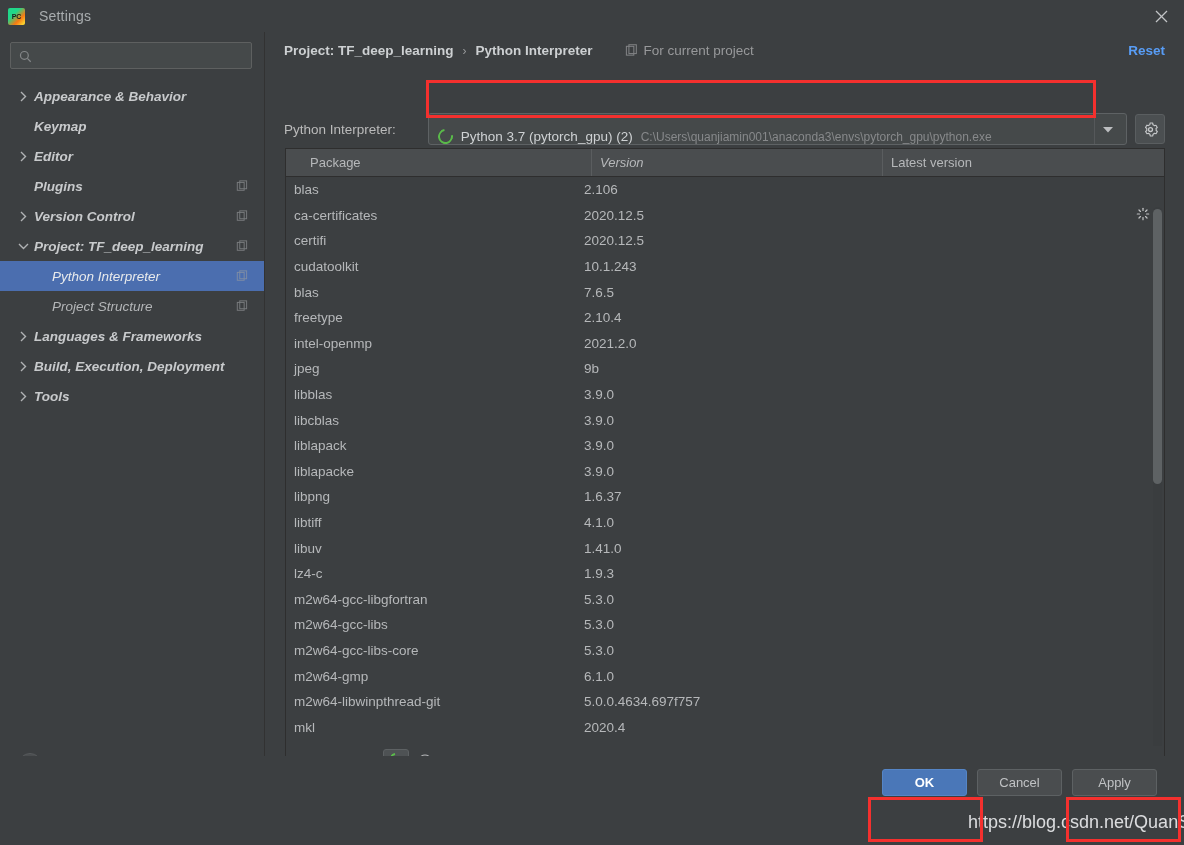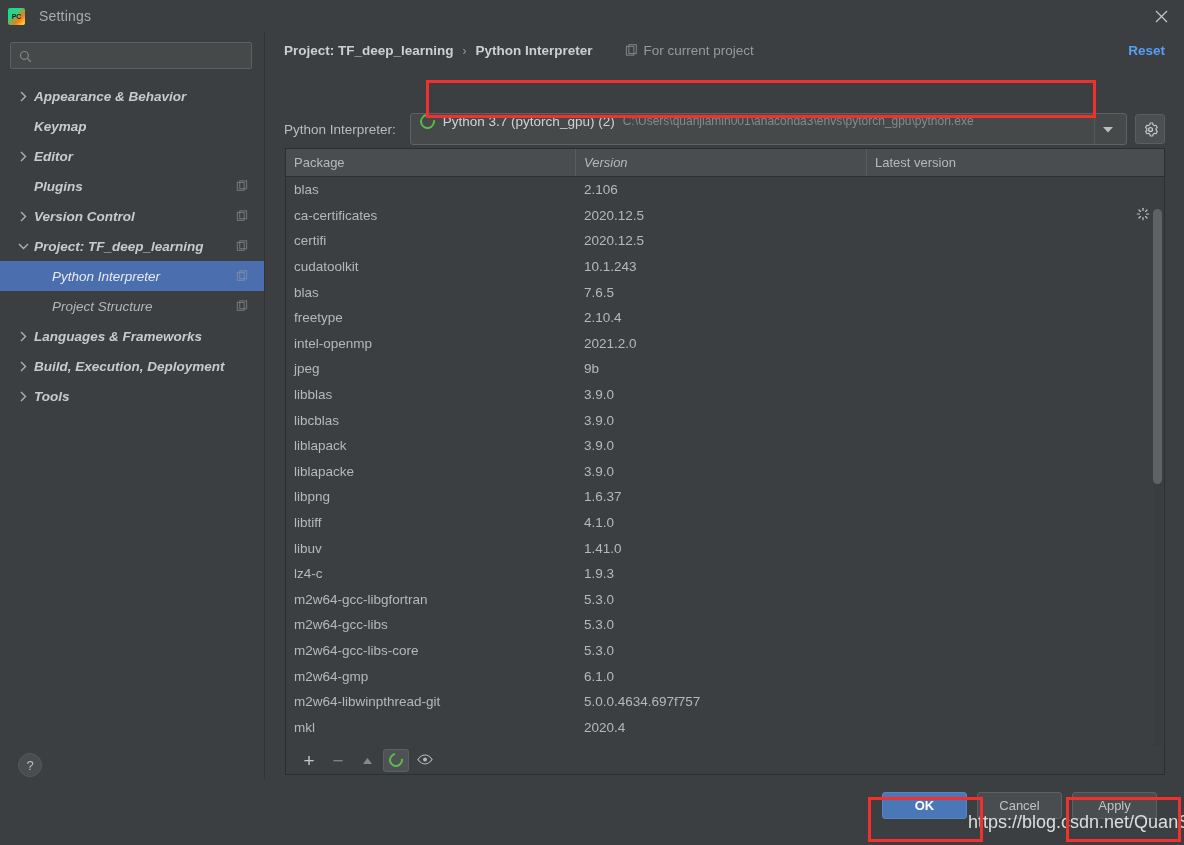--- a/index.html
+++ b/index.html
@@ -106,23 +106,23 @@
     color: #589df6; font-size: 13.5px; font-weight: bold; cursor: default;
   }
 
   
   .interp-row {
     position: absolute; left: 19px; top: 80px; right: 19px; height: 34px;
     display: flex; align-items: center;
   }
   .interp-label { color: #bbbbbb; font-size: 13.5px; white-space: nowrap; }
   .interp-combo {
-    margin-left: 14px; flex: 1; height: 32px; background: #45494a;
+    margin-left: 32px; flex: 1; height: 32px; background: #45494a;
     border: 1px solid #5e6264; border-radius: 3px;
-    display: flex; align-items: flex-start; padding: 0 6px 0 9px; overflow: hidden;
+    display: flex; align-items: flex-end; padding: 0 6px 0 9px; overflow: hidden;
   }
   .conda-ring {
     width: 15px; height: 15px; border-radius: 50%;
     border: 2.5px solid #5aba4a; border-top-color: transparent;
     transform: rotate(35deg); flex: none;
   }
   .interp-name { color: #cfd2d4; font-size: 13.5px; margin-left: 8px; white-space: nowrap; }
   .interp-path { color: #87898b; font-size: 12px; margin-left: 8px; white-space: nowrap;
                  overflow: hidden; text-overflow: ellipsis; }
   .combo-arrow {
@@ -139,21 +139,21 @@
   
   .redbox { position: absolute; border: 3px solid #f4302e; pointer-events: none; z-index: 40; }
 
   
   .pkg-panel {
     position: absolute; left: 285px; top: 148px; width: 880px; height: 626px;
     border: 1px solid #2e2e2e; background: #3c3f41;
   }
   .pkg-head {
     display: flex; height: 28px; background: #4a4d4f;
-    border-bottom: 1px solid #2e2e2e; align-items: center;
+    border-bottom: 1px solid #2e2e2e; align-items: center; padding-left: 16px;
   }
   .pkg-head .th {
     color: #b6b8ba; font-size: 13px; padding-left: 8px; height: 100%;
     display: flex; align-items: center;
   }
   .col-pkg { width: 290px; border-right: 1px solid #5a5d5f; }
   .col-ver { width: 291px; border-right: 1px solid #5a5d5f; font-style: italic; }
   .col-latest { flex: 1; }
   .pkg-body { position: relative; height: 596px; overflow: hidden; }
   .pkg-row { display: flex; height: 25.6px; align-items: center; }
@@ -183,21 +183,21 @@
   .tb-btn {
     width: 26px; height: 23px; display: flex; align-items: center; justify-content: center;
     border-radius: 3px; color: #b6b8ba;
   }
   .tb-btn.active { background: #4e5254; border: 1px solid #5d6163; }
   .tb-plus { font-size: 19px; font-weight: 300; line-height: 1; color: #c3c5c7; }
   .tb-minus { font-size: 19px; font-weight: 300; line-height: 1; color: #7f8284; }
 
   
   .footer {
-    position: absolute; left: 0; top: 779px; width: 1184px; height: 52px;
+    position: absolute; left: 0; top: 756px; width: 1184px; height: 52px;
     background: #3c3f41;
   }
   .btn {
     position: absolute; top: 13px; height: 27px; border-radius: 3px;
     font-size: 13px; display: flex; align-items: center; justify-content: center;
     border: 1px solid #5d6163; background: #4a4d4f; color: #c0c2c4;
   }
   .btn.primary { background: #4a77b8; border-color: #5585c6; color: #ffffff; font-weight: bold; }
   #ok-button { left: 882px; width: 85px; }
   #cancel-button { left: 977px; width: 85px; }

